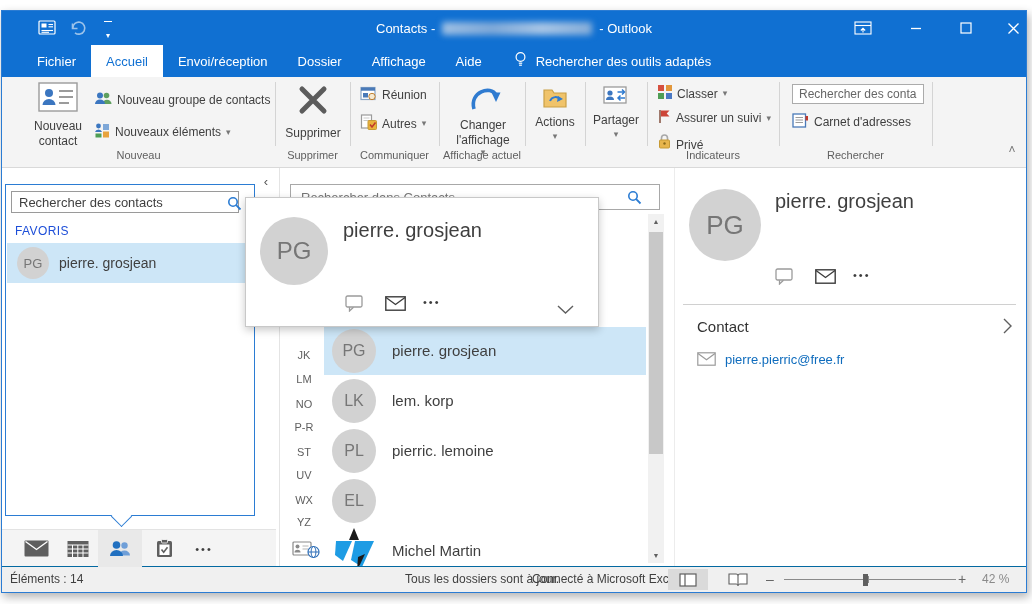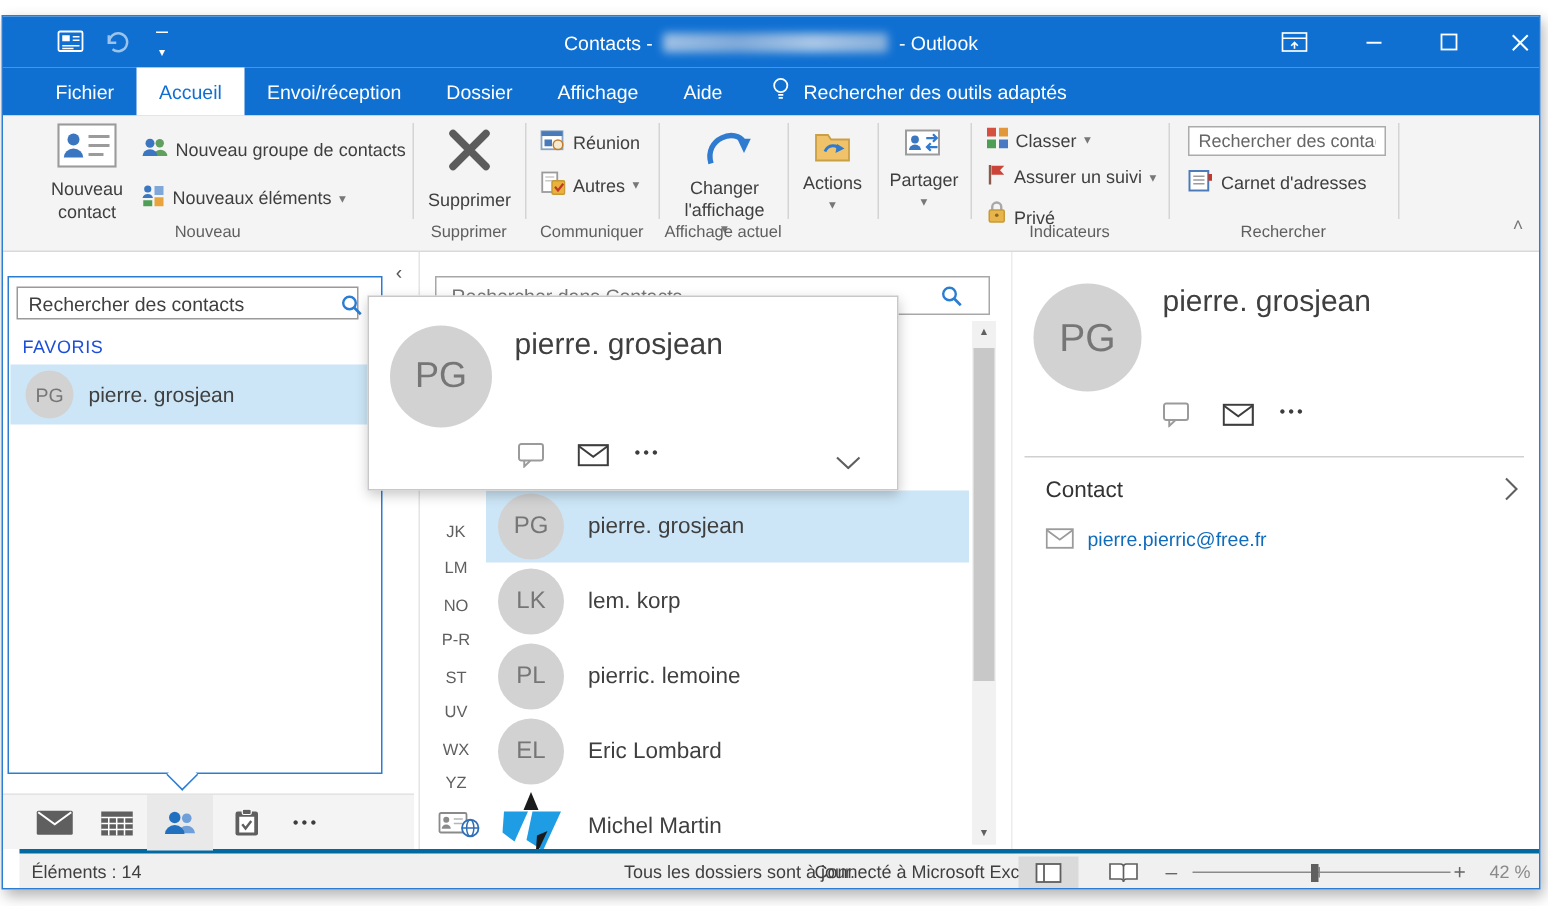--- a/index.html
+++ b/index.html
@@ -59,22 +59,22 @@
   .notch{position:absolute;left:108px;bottom:-9px;width:15px;height:15px;background:#fff;
     transform:rotate(45deg);border-right:1px solid #2b7cd3;border-bottom:1px solid #2b7cd3;}
   
   .popup{position:absolute;left:243px;top:29px;width:354px;height:130px;background:#fff;
     border:1px solid #c8c8c8;box-shadow:0 3px 8px rgba(0,0,0,.22);z-index:40;}
   
   .navstrip{position:absolute;left:0;top:361px;width:274px;height:37px;background:#f4f4f4;
     border-top:1px solid #e3e3e3;z-index:5;}
   .navico{position:absolute;top:0;height:37px;display:flex;align-items:center;justify-content:center;width:40px;}
   
-  .statusbar{position:absolute;left:11px;bottom:0;right:0;height:26px;background:#f0f0f0;
-    border-top:3px solid #0369a1;font-size:12px;color:#3f3f3f;}
+  .statusbar{position:absolute;left:0;bottom:0;right:0;height:26px;background:#f0f0f0;
+    border-top:1px solid #0369a1;font-size:12px;color:#3f3f3f;}
   .statusbar .t{position:absolute;top:0;line-height:25px;white-space:nowrap;}
   .dots{color:#3d3d3d;font-size:11px;letter-spacing:2px;}
 </style>
 </head>
 <body>
 
 <div class="window">
 
   <div class="titlebar">
     <div class="abs" style="left:36px;top:9px;">
@@ -349,21 +349,20 @@
     <div class="row" style="top:209px;">
       <div class="avatar abs" style="left:8px;top:2px;width:44px;height:44px;font-size:16px;">LK</div>
       <div class="nm">lem. korp</div>
     </div>
     <div class="row" style="top:259px;">
       <div class="avatar abs" style="left:8px;top:2px;width:44px;height:44px;font-size:16px;">PL</div>
       <div class="nm">pierric. lemoine</div>
     </div>
     <div class="row" style="top:309px;">
       <div class="avatar abs" style="left:8px;top:2px;width:44px;height:44px;font-size:16px;">EL</div>
-      <div class="nm">Eric Lombard</div>
     </div>
     <div class="row" style="top:359px;height:39px;overflow:hidden;">
       <div class="abs" style="left:8px;top:0px;">
         <svg width="44" height="44" viewBox="0 0 44 44">
             <polygon points="22,1 17,13 27,13" fill="#1b1b1b"></polygon>
             <polygon points="4,14 20,14 11,34 3,28" fill="#1e9ce4"></polygon>
             <polygon points="23,14 42,14 30,40 19,33" fill="#1e9ce4"></polygon>
             <polygon points="26,30 33,27 25,44" fill="#1b1b1b"></polygon>
           </svg>
       </div>

